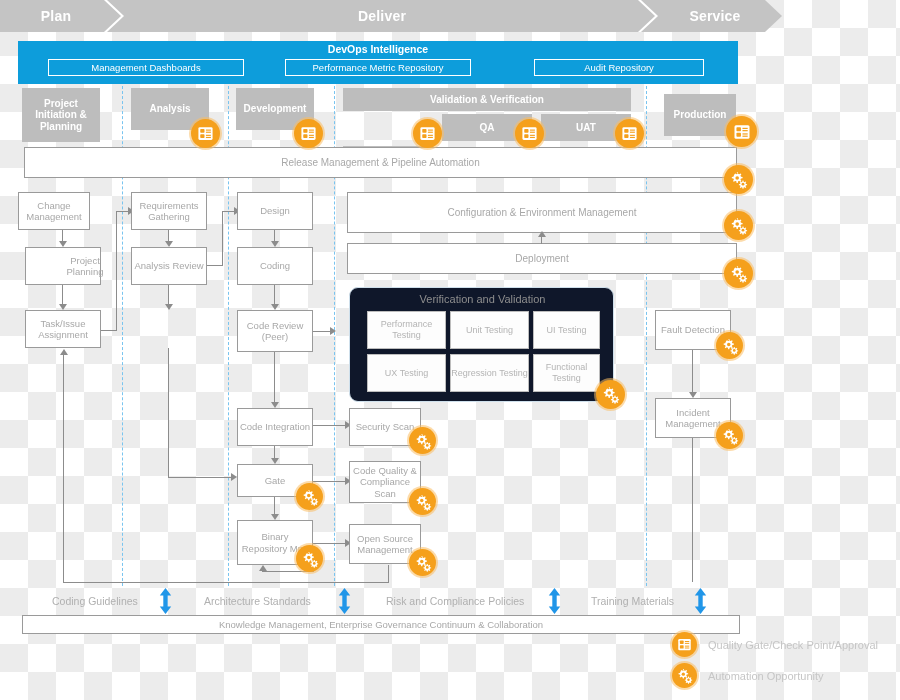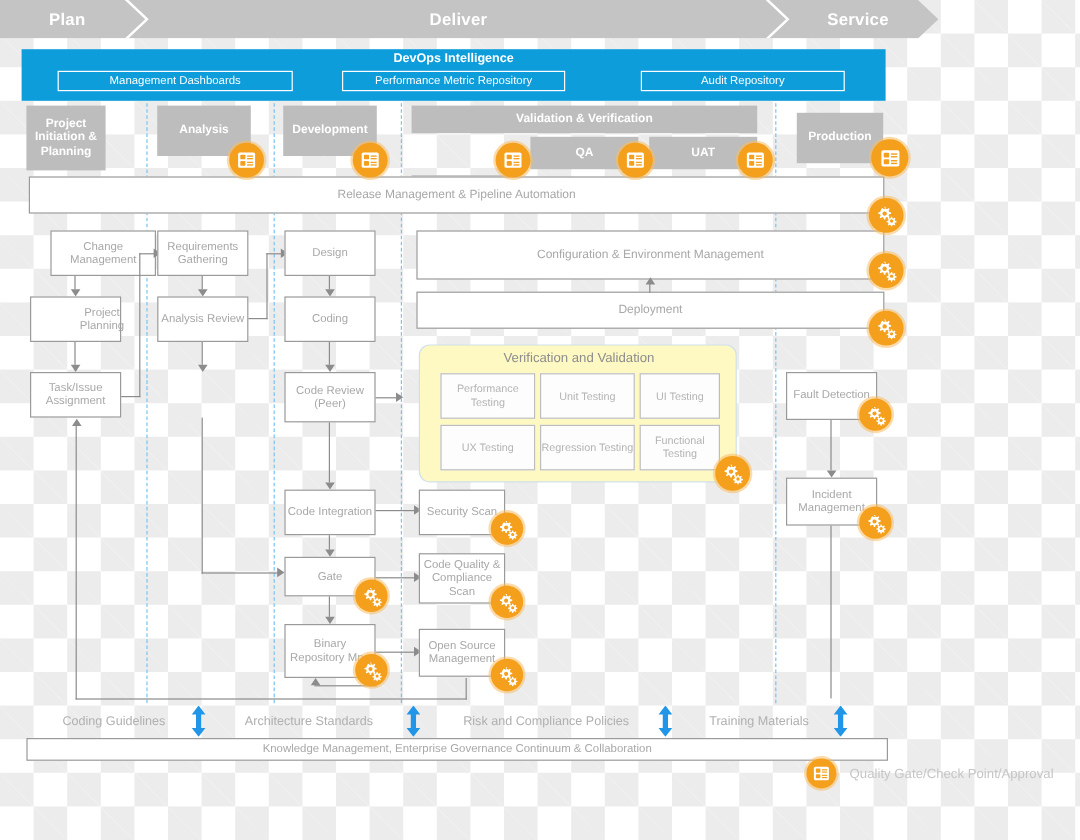--- a/index.html
+++ b/index.html
@@ -40,21 +40,21 @@
   
   .stage-box{background:#bdbdbd;color:#ffffff;font-size:10px;font-weight:bold;
     display:flex;align-items:center;justify-content:center;text-align:center;line-height:1.15;}
 
   
   .pbox{background:#ffffff;border:1.3px solid #9a9a9a;color:#a8a8a8;font-size:9.5px;
     display:flex;align-items:center;justify-content:center;text-align:center;line-height:1.2;}
   .pbox.wide{font-size:10px;}
 
   
-  #vv-panel{left:349px;top:287px;width:265px;height:115px;background:#fef9c3;
+  #vv-panel{left:349px;top:287px;width:265px;height:115px;background:#0f172a;
     border:1.2px solid #cfe0ec;border-radius:9px;}
   #vv-title{position:absolute;left:0;top:5px;width:265px;text-align:center;
     color:#8d8d8d;font-size:11px;}
   .tbox{background:#fdfdfd;border:1.2px solid #bdbdbd;color:#b4b4b4;font-size:9px;
     display:flex;align-items:center;justify-content:center;text-align:center;line-height:1.2;}
 
   
   .ln{background:#8c8c8c;position:absolute;}
   .lnh{height:1.3px;}
   .lnv{width:1.3px;}
@@ -101,38 +101,38 @@
     <div class="devops-box" style="left:30px;width:196px;">Management Dashboards</div>
     <div class="devops-box" style="left:267px;width:186px;">Performance Metric Repository</div>
     <div class="devops-box" style="left:516px;width:170px;">Audit Repository</div>
   </div>
 
   <div class="swim" style="left:122px;top:86px;height:500px;"></div>
   <div class="swim" style="left:228px;top:86px;height:500px;"></div>
   <div class="swim" style="left:334px;top:86px;height:500px;"></div>
   <div class="swim" style="left:646px;top:86px;height:500px;"></div>
 
-  <div class="abs stage-box" style="left:22px;top:88px;width:66px;height:54px;">Project Initiation &amp; Planning</div>
+  <div class="abs stage-box" style="left:22px;top:88px;width:78px;height:54px;">Project Initiation &amp; Planning</div>
   <div class="abs stage-box" style="left:131px;top:88px;width:78px;height:42px;">Analysis</div>
   <div class="abs stage-box" style="left:236px;top:88px;width:78px;height:42px;">Development</div>
   <div class="abs stage-box" style="left:343px;top:88px;width:288px;height:23px;">Validation &amp; Verification</div>
   <div class="abs stage-box" style="left:343px;top:114px;width:90px;height:27px;margin-top:32px;">Integration</div>
   <div class="abs stage-box" style="left:442px;top:114px;width:90px;height:27px;">QA</div>
   <div class="abs stage-box" style="left:541px;top:114px;width:90px;height:27px;">UAT</div>
   <div class="abs stage-box" style="left:664px;top:94px;width:72px;height:42px;">Production</div>
 
   <div class="abs pbox wide" style="left:24px;top:147px;width:713px;height:31px;">Release Management  &amp; Pipeline Automation</div>
 
   <div class="abs pbox wide" style="left:347px;top:192px;width:390px;height:41px;">Configuration &amp; Environment Management</div>
   <div class="abs pbox wide" style="left:347px;top:243px;width:390px;height:31px;">Deployment</div>
 
   <div class="ln lnv abs" style="left:541px;top:236px;height:8px;"></div>
   <div class="ar ar-u abs" style="left:538px;top:231px;"></div>
 
-  <div class="abs pbox" style="left:42px;top:192px;width:88px;height:38px;">Change Management</div>
+  <div class="abs pbox" style="left:18px;top:192px;width:72px;height:38px;">Change Management</div>
   <div class="abs pbox" style="left:25px;top:247px;width:76px;height:38px;padding-left:44px;">Project Planning</div>
   <div class="abs pbox" style="left:25px;top:310px;width:76px;height:38px;">Task/Issue Assignment</div>
   <div class="ln lnv abs" style="left:62px;top:230px;height:11px;"></div>
   <div class="ar ar-d abs" style="left:59px;top:241px;"></div>
   <div class="ln lnv abs" style="left:62px;top:285px;height:19px;"></div>
   <div class="ar ar-d abs" style="left:59px;top:304px;"></div>
 
   <div class="ln lnh abs" style="left:101px;top:330px;width:16px;"></div>
   <div class="ln lnv abs" style="left:116px;top:211px;height:120px;"></div>
   <div class="ln lnh abs" style="left:116px;top:211px;width:13px;"></div>
@@ -424,14 +424,27 @@
           <rect x="4.6" y="5.6" width="6" height="5.4" rx="1" fill="#f5a01c"></rect>
           <rect x="4.6" y="13" width="6" height="5.4" rx="1" fill="#f5a01c"></rect>
           <rect x="12.6" y="6.4" width="7" height="1.6" fill="#f5a01c"></rect>
           <rect x="12.6" y="9.4" width="7" height="1.6" fill="#f5a01c"></rect>
           <rect x="12.6" y="13.8" width="7" height="1.6" fill="#f5a01c"></rect>
           <rect x="12.6" y="16.8" width="7" height="1.6" fill="#f5a01c"></rect>
         </svg>
     </span>
     <span class="legend-text">Quality  Gate/Check  Point/Approval</span>
   </div>
+  <div class="legend-row" style="left:672px;top:663px;">
+    <span class="badge" style="position:relative;left:0;top:0;width:25px;height:25px;flex:0 0 auto;">
+      <svg width="17" height="17" viewBox="0 0 24 24" aria-hidden="true">
+          <g fill="#fff">
+            <path d="M9.6 2.8l1.5 0 .35 2.0 1.5.62 1.65-1.15 1.06 1.06-1.15 1.65.62 1.5 2.0.35 0 1.5-2.0.35-.62 1.5 1.15 1.65-1.06 1.06-1.65-1.15-1.5.62-.35 2.0-1.5 0-.35-2.0-1.5-.62-1.65 1.15-1.06-1.06 1.15-1.65-.62-1.5-2.0-.35 0-1.5 2.0-.35.62-1.5L6.89 5.33l1.06-1.06 1.65 1.15 1.5-.62z"></path>
+            <circle cx="10.35" cy="10.1" r="2.3" fill="#f5a01c"></circle>
+            <path d="M17.1 13.4l1.15 0 .27 1.5 1.15.47 1.27-.88.81.81-.88 1.27.47 1.15 1.5.27 0 1.15-1.5.27-.47 1.15.88 1.27-.81.81-1.27-.88-1.15.47-.27 1.5-1.15 0-.27-1.5-1.15-.47-1.27.88-.81-.81.88-1.27-.47-1.15-1.5-.27 0-1.15 1.5-.27.47-1.15-.88-1.27.81-.81 1.27.88 1.15-.47z"></path>
+            <circle cx="17.68" cy="17.9" r="1.75" fill="#f5a01c"></circle>
+          </g>
+        </svg>
+    </span>
+    <span class="legend-text">Automation  Opportunity</span>
+  </div>
 
 </div>
 
 </body></html>

